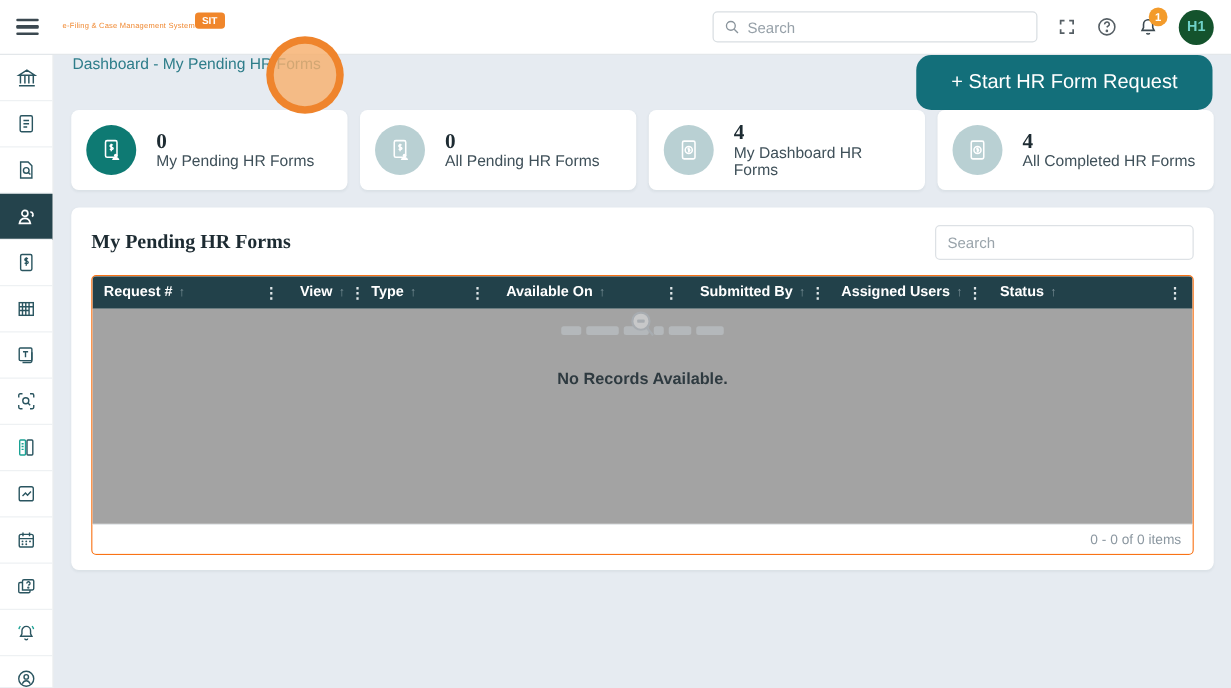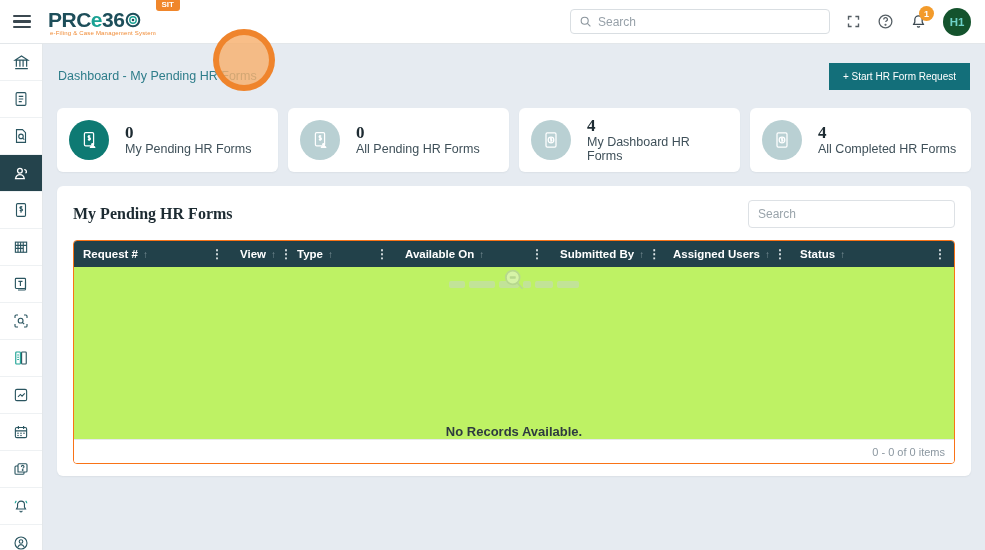--- a/index.html
+++ b/index.html
@@ -37,24 +37,24 @@
   .sidebar { position:absolute; top:44px; left:0; width:43px; height:506px; background:#fff;
              border-right:1px solid #e3e7ea; z-index:5; }
   .side-item { height:37px; display:flex; align-items:center; justify-content:center;
                border-bottom:1px solid #eef1f3; cursor:pointer; }
   .side-item svg { stroke:#2a5560; }
   .side-item.active { background:#24434c; }
   .side-item.active svg { stroke:#fff; }
 
   
   .main { position:absolute; top:44px; left:43px; width:942px; height:506px; }
-  .breadcrumb-row { height:64px; display:flex; align-items:center; padding:0 15px; }
+  .breadcrumb-row { height:44px; display:flex; padding:0 15px; }
   .breadcrumb { font-size:12.5px; color:#2e7d8a; font-weight:500; }
-  .start-btn { margin-left:auto; background:#136f7a; color:#fff; border:none; border-radius:0;
-               font-size:10px; font-weight:500; padding:8px 14px; cursor:pointer; font-family:"Liberation Sans",sans-serif; }
+  .start-btn { margin-left:auto; background:#136f7a; color:#fff; border:none; border-radius:12px;
+               font-size:16px; font-weight:500; padding:8px 28px; cursor:pointer; font-family:"Liberation Sans",sans-serif; }
 
   .cards-row { display:flex; gap:10px; padding:0 14px; }
   .stat-card { flex:1; background:#fff; border-radius:6px; height:64px; display:flex; align-items:center;
                padding:0 12px; box-shadow:0 1px 2px rgba(40,60,70,0.06); cursor:pointer; }
   .stat-icon { width:40px; height:40px; border-radius:50%; display:flex; align-items:center; justify-content:center; flex:0 0 auto; }
   .stat-icon.hot { background:#0e7a73; }
   .stat-icon.muted { background:#b9d0d3; }
   .stat-text { margin-left:16px; }
   .stat-value { font-family:"Liberation Serif", serif; font-size:17px; font-weight:bold; color:#1d2b32; line-height:1.05; }
   .stat-label { font-size:12.5px; color:#3f5059; margin-top:1px; }
@@ -67,22 +67,22 @@
                   font-size:12px; padding:0 9px; color:#4a555c; outline:none; font-family:"Liberation Sans",sans-serif; }
   .table-search::placeholder { color:#9aa4ab; }
 
   .grid { border:1px solid #f97316; border-radius:4px; overflow:hidden; }
   .grid-header { display:flex; background:#22414a; height:26px; align-items:center; }
   .gh-cell { display:flex; align-items:center; height:100%; padding:0 4px 0 9px; color:#fff;
              font-size:11.5px; font-weight:bold; cursor:pointer; }
   .gh-label { white-space:nowrap; }
   .sort-arrow { color:#7f949b; font-size:10px; margin-left:5px; }
   .col-menu { margin-left:auto; color:#dfe6e8; font-size:12px; padding:0 4px; cursor:pointer; line-height:1; }
-  .grid-body { height:172px; background:#bef264; position:relative; display:flex; flex-direction:column;
-               align-items:center; justify-content:space-between; }
+  .grid-body { height:172px; background:#a3a3a3; position:relative; display:flex; flex-direction:column;
+               align-items:center; justify-content:flex-start; }
   .empty-art { position:relative; width:150px; height:34px; opacity:0.45; margin-bottom:14px; }
   .bars { display:flex; gap:4px; align-items:center; justify-content:center; height:100%; }
   .bars i { display:block; height:7px; background:#c9d2d8; border-radius:2px; }
   .empty-mag { position:absolute; left:50%; top:50%; transform:translate(-50%,-56%); }
   .empty-msg { font-size:13px; font-weight:bold; color:#2e3a40; }
   .grid-footer { height:24px; border-top:1px solid #e6e9eb; background:#fff; display:flex; align-items:center;
                  justify-content:flex-end; padding:0 9px; }
   .pager-info { font-size:11px; color:#8b97a0; }
 
   
@@ -95,32 +95,20 @@
 
 <header class="topbar">
   <div class="hamburger">
       <span>
         <i></i>
         <i></i>
         <i></i>
       </span>
     </div>
   <div class="logo-wrap">
-    <div class="logo-line">
-      <span class="logo-primary">PRC</span>
-        <span class="logo-accent">e</span>
-        <span class="logo-secondary">36</span>
-      <span class="logo-o">
-        <svg width="16" height="16" viewBox="0 0 16 16">
-            <circle cx="8" cy="8" r="6.3" fill="none" stroke="#1d4e5a" stroke-width="2"></circle>
-            <circle cx="8" cy="8" r="3.2" fill="none" stroke="#1aa294" stroke-width="1.4"></circle>
-            <circle cx="8" cy="8" r="1.3" fill="#1d4e5a"></circle>
-          </svg>
-      </span>
-    </div>
     <div class="tagline">e-Filing &amp; Case Management System</div>
     <div class="env-badge">SIT</div>
   </div>
 
   <div class="topbar-right">
     <div class="search-box">
       <svg width="13" height="13" viewBox="0 0 24 24" fill="none" stroke="#8a949c" stroke-width="2">
           <circle cx="10.5" cy="10.5" r="6.5"></circle>
           <path d="M15.5 15.5L21 21"></path>
         </svg>

